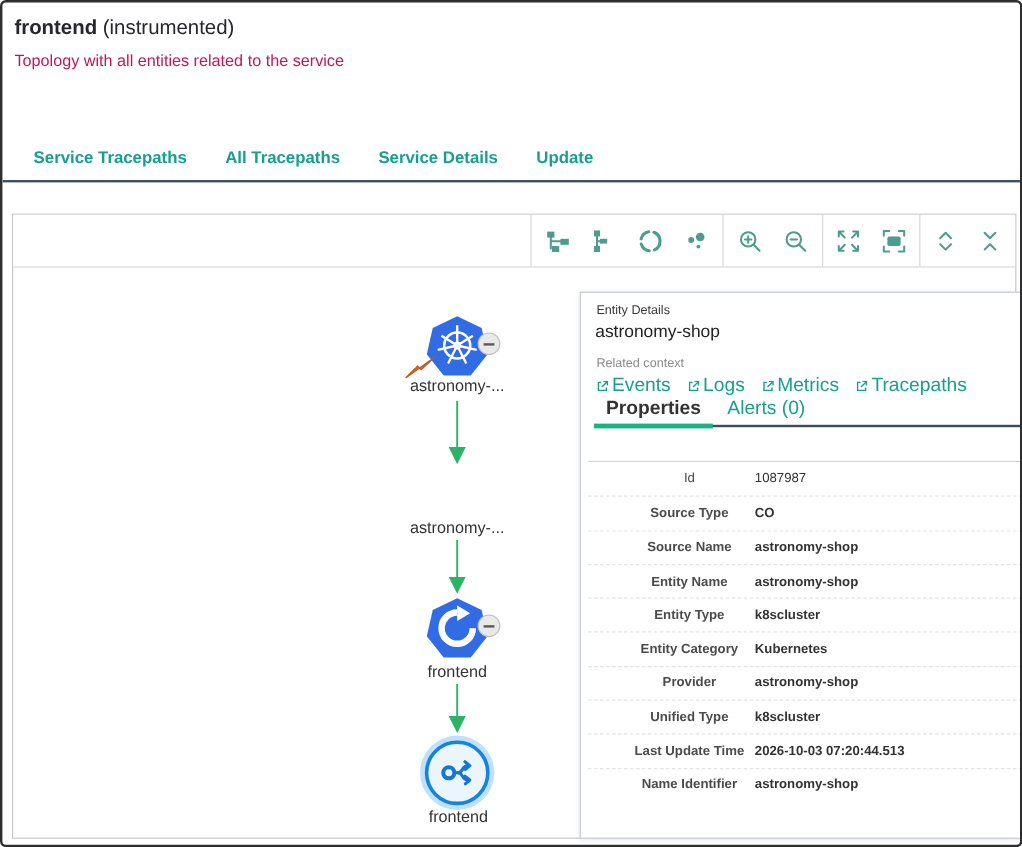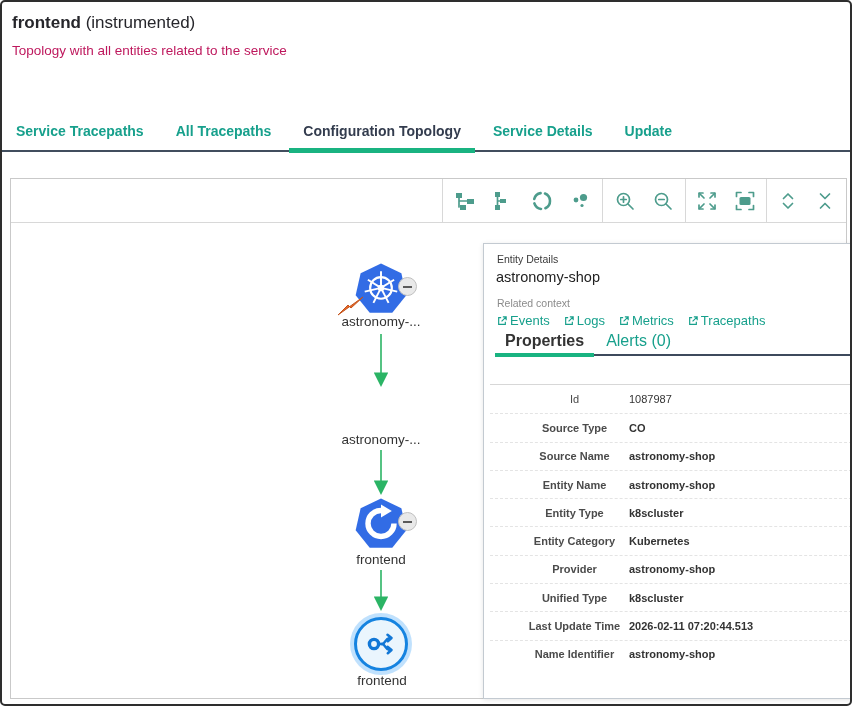--- a/index.html
+++ b/index.html
@@ -11,21 +11,21 @@
   }
   
   .page-title { position:absolute; left:10px; top:11px; font-size:17px; color:#26262b; }
   .page-title .t-main { font-weight:bold; }
   .page-title .t-suffix { font-weight:normal; }
   .page-subtitle { position:absolute; left:10px; top:41px; font-size:13.5px; color:#be185d; }
 
   
   .tabbar {
     position:absolute; left:0; right:0; top:112px; height:38px;
-    display:flex; align-items:flex-end;
+    padding-left:12px; display:flex; align-items:flex-end;
     border-bottom:2px solid #414e5e;
   }
   .tab {
     position:relative; padding:0 14px 11px 14px; margin-right:4px;
     font-size:14px; font-weight:600; color:#17a08c; cursor:pointer; white-space:nowrap;
   }
   .tab.active { color:#333c4e; }
   .tab.active::after {
     content:""; position:absolute; left:0; right:0; bottom:-3px; height:5px; background:#19b381;
   }
@@ -69,21 +69,21 @@
   .panel {
     position:absolute; left:472px; top:64px; width:391px; height:456px;
     background:#fff; border:1px solid #c3cad1; box-shadow:0 1px 5px rgba(0,0,0,.10); z-index:5;
   }
   .panel-close { position:absolute; right:7px; top:5px; width:16px; height:16px; cursor:pointer;
     display:flex; align-items:center; justify-content:center; }
   .panel-eyebrow { position:absolute; left:13px; top:9px; font-size:10.5px; color:#3a3a3a; }
   .panel-title { position:absolute; left:12px; top:25px; font-size:14.5px; color:#222; }
   .panel-context-label { position:absolute; left:13px; top:53px; font-size:10.5px; color:#8b8b8b; }
   .panel-links { position:absolute; left:13px; top:69px; display:flex; gap:14px; }
-  .plink { display:flex; align-items:center; gap:3px; font-size:13px; color:#17a08c; cursor:pointer; white-space:nowrap; }
+  .plink { display:flex; align-items:center; gap:3px; font-size:16px; color:#17a08c; cursor:pointer; white-space:nowrap; }
   .plink svg { stroke:#17a08c; fill:none; stroke-width:1.4; }
   .panel-tabs { position:absolute; left:11px; right:11px; top:88px; height:24px;
     display:flex; border-bottom:2px solid #3e4a5c; }
   .ptab { position:relative; padding:0 10px; margin-right:2px; font-size:16px; color:#17a08c; cursor:pointer; }
   .ptab.active { color:#333; font-weight:bold; }
   .ptab.active::after { content:""; position:absolute; left:0; right:0; bottom:-3px; height:4px; background:#19b381; }
   .props { position:absolute; left:6px; right:6px; top:140px; border-top:1px solid #d7d7d7;text-align:center; }
   .prop-row { height:28.3px; display:flex; align-items:center; font-size:11px; }
   .prop-row + .prop-row { border-top:1px dashed #e4e4e4;font-weight:bold; }
   .prop-label { width:139px; padding-left:30px; color:#4b4b4b; }
@@ -95,21 +95,20 @@
 <div class="window">
 
   <div class="page-title">
     <span class="t-main">frontend</span><span class="t-suffix"> (instrumented)</span>
   </div>
   <div class="page-subtitle">Topology with all entities related to the service</div>
 
   <div class="tabbar">
     <div class="tab">Service Tracepaths</div>
     <div class="tab">All Tracepaths</div>
-    <div class="tab active">Configuration Topology</div>
     <div class="tab">Service Details</div>
     <div class="tab">Update</div>
   </div>
 
   <div class="canvas">
 
     <div class="toolbar">
       <div class="tb-group tb-g1">
         <div class="tb-btn">
           <svg width="20" height="20" viewBox="0 0 20 20">
@@ -313,21 +312,21 @@
         <div class="prop-row">
           <div class="prop-label">Provider</div>
           <div class="prop-value">astronomy-shop</div>
         </div>
         <div class="prop-row">
           <div class="prop-label">Unified Type</div>
           <div class="prop-value">k8scluster</div>
         </div>
         <div class="prop-row">
           <div class="prop-label">Last Update Time</div>
-          <div class="prop-value">2026-02-11 07:20:44.513</div>
+          <div class="prop-value">2026-10-03 07:20:44.513</div>
         </div>
         <div class="prop-row">
           <div class="prop-label">Name Identifier</div>
           <div class="prop-value">astronomy-shop</div>
         </div>
       </div>
     </div>
 
   </div>
 </div>

